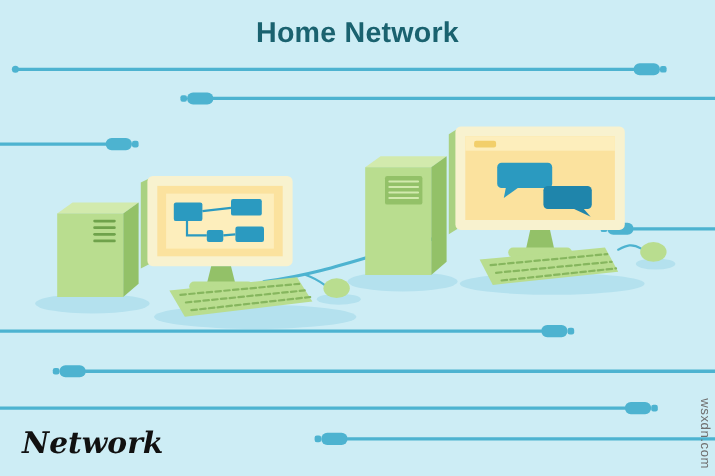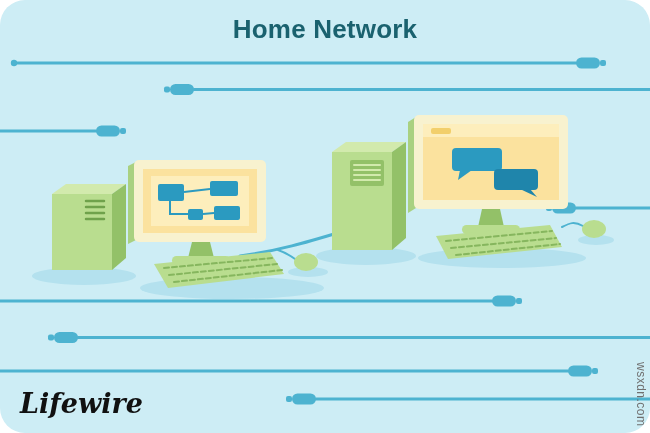--- a/index.html
+++ b/index.html
@@ -2,21 +2,20 @@
 <html style="--background: #cdedf5; --cable-blue: #4db3d0; --title-teal: #1a626f; --computer-green: #b9dd8f; --computer-green-light: #d2eaad; --computer-green-dark: #93c168; --detail-green: #6fa24b; --key-green: #86b65e; --monitor-cream: #f8f2cf; --monitor-side-green: #a9d181; --screen-yellow: #fbe29e; --screen-panel: #fdeebc; --screen-blue: #2b9ac0; --screen-blue-dark: #1f85ab; --accent-yellow: #f2cf6b; --shadow-blue: #b4e1ee; --logo-black: #111111; --watermark-gray: #707070;"><head>
 <meta charset="utf-8">
 <style>
   html,body{margin:0;padding:0;}
   .canvas{
     position:relative;
     width:650px;height:433px;
     background:var(--background,#cdedf5);
     overflow:hidden;
     font-family:"Liberation Sans",sans-serif;
-    border-radius:25px;
   }
   .page-title{
     position:absolute;top:14px;left:0;width:100%;
     margin:0;text-align:center;
     font-size:26px;font-weight:bold;letter-spacing:.2px;
     color:var(--title-teal,#1a626f);
   }
   .scene{position:absolute;top:0;left:0;}
   .logo{
     position:absolute;left:20px;bottom:14px;
@@ -193,16 +192,16 @@
 
       <g>
         <path class="s-blue-thin" d="M 583 226 C 574 221, 570 223, 562 227"></path>
         <ellipse class="f-green" cx="594" cy="229" rx="12" ry="9"></ellipse>
       </g>
     </g>
   </svg>
 
   <h1 class="page-title">Home Network</h1>
 
-  <div class="logo">Lifewire</div>
+  <div class="logo">Network</div>
 
   <div class="watermark">wsxdn.com</div>
 </div>
 
 </body></html>

